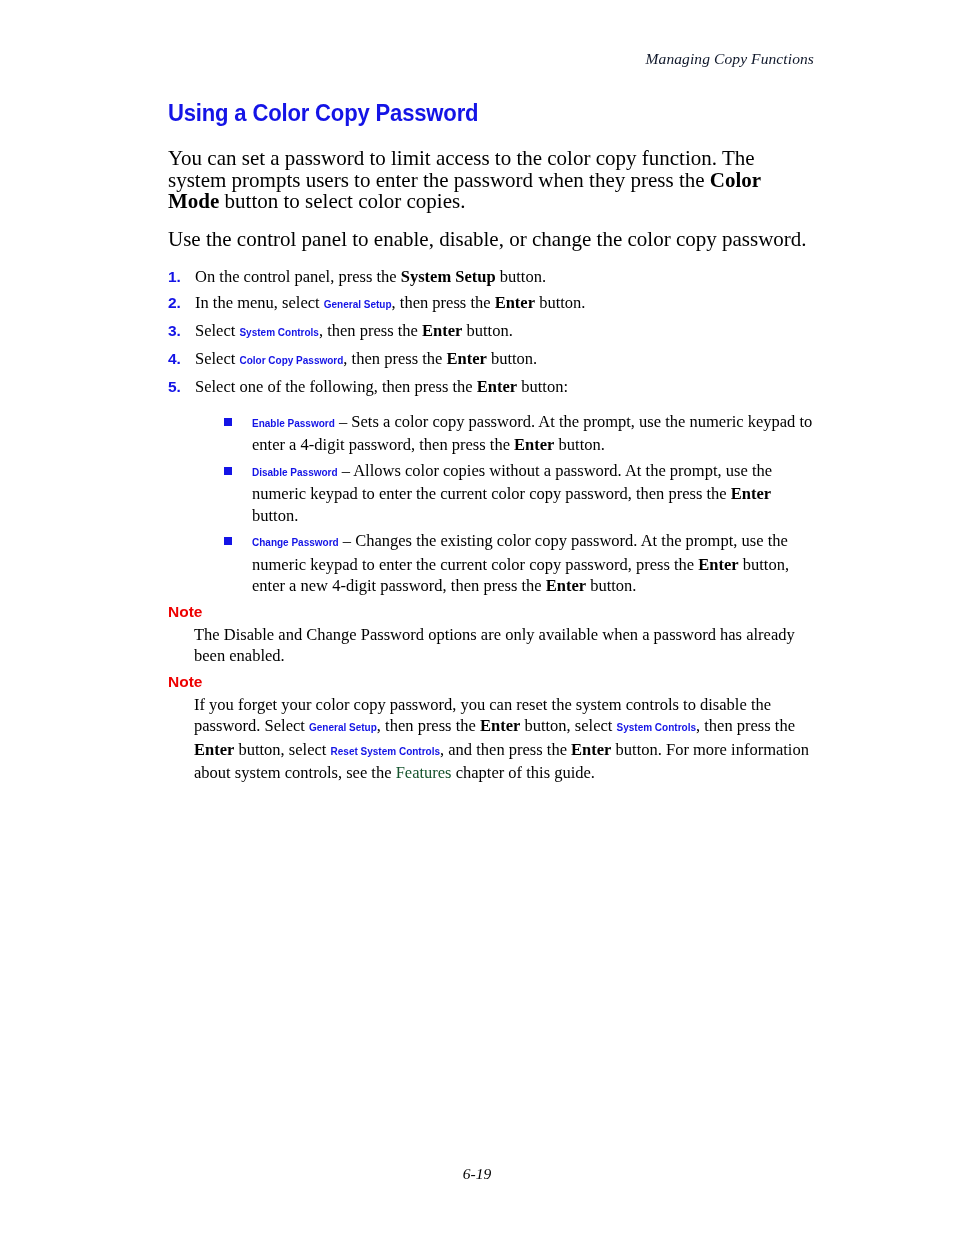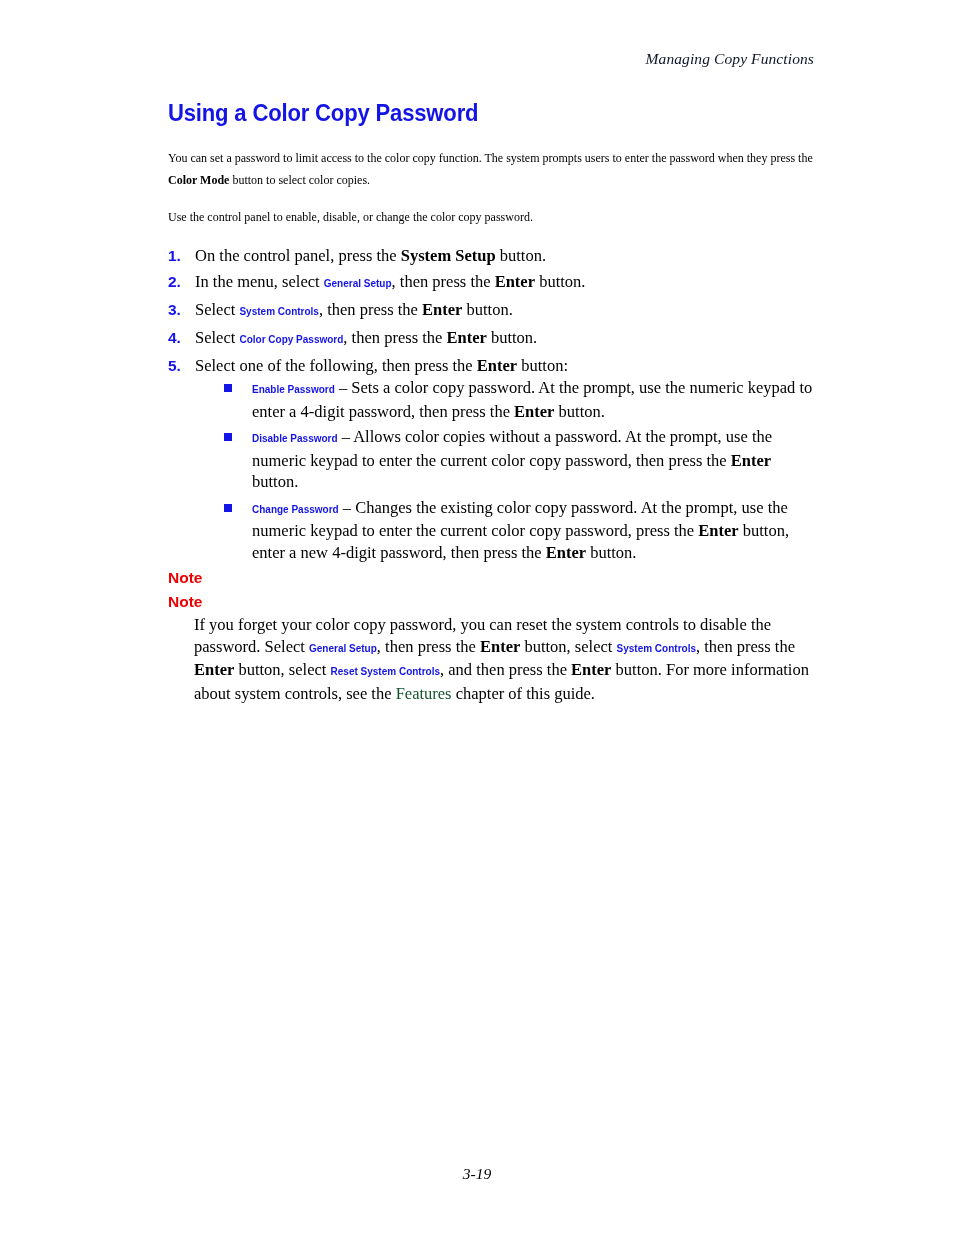--- a/index.html
+++ b/index.html
@@ -50,21 +50,21 @@
     font-size: 24px;
     line-height: 26px;
     letter-spacing: -0.2px;
     color: #1414e6;
     transform: scaleX(0.92);
     transform-origin: left center;
   }
 
   p.body {
     margin: 0 0 16px 0;
-    font-size: 12px;
+    font-size: 21px;
     line-height: 21.5px;
     text-align: left;
   }
 
   
   ol.steps {
     margin: 0 0 6px 0;
     padding: 0;
     list-style: none;
   }
@@ -80,21 +80,21 @@
     left: 0;
     top: 0;
     font-family: "Liberation Sans", "DejaVu Sans", sans-serif;
     font-weight: bold;
     font-size: 15.5px;
     color: #1414e6;
   }
 
   
   ul.subs {
-    margin: 1px 0 0 0;
+    margin: 13px 0 0 0;
     padding: 0;
     list-style: none;
   }
   ul.subs > li {
     position: relative;
     padding-left: 32px;
     margin-left: 25px;
     margin-bottom: 4px;
     font-size: 16.5px;
     line-height: 21.5px;
@@ -198,26 +198,27 @@
             <span class="sq"></span><span class="menu">Change Password</span><span> – Changes the existing color copy password. At the prompt, use the numeric keypad to enter the current color copy password, press the </span><span class="b">Enter</span><span> button, enter a new 4-digit password, then press the </span><span class="b">Enter</span><span> button.</span>
           </li>
 
         </ul>
       </li>
 
     </ol>
 
     <div class="note-block">
       <div class="note-label">Note</div>
+      <div class="note-body">The Disable and Change Password options are only available when a password has already been enabled.</div>
     </div>
 
     <div class="note-block">
       <div class="note-label">Note</div>
       <div class="note-body"><span>If you forget your color copy password, you can reset the system controls to disable the password. Select </span><span class="menu">General Setup</span><span>, then press the </span><span class="b">Enter</span><span> button, select </span><span class="menu">System Controls</span><span>, then press the </span><span class="b">Enter</span><span> button, select </span><span class="menu">Reset System Controls</span><span>, and then press the </span><span class="b">Enter</span><span> button. For more information about system controls, see the </span><span class="link">Features</span><span> chapter of this guide.</span></div>
     </div>
 
   </div>
 
   <div class="footer">
-    <div>3-19</div>
+    <div>6-19</div>
   </div>
 
 </div>
 
 </body></html>

